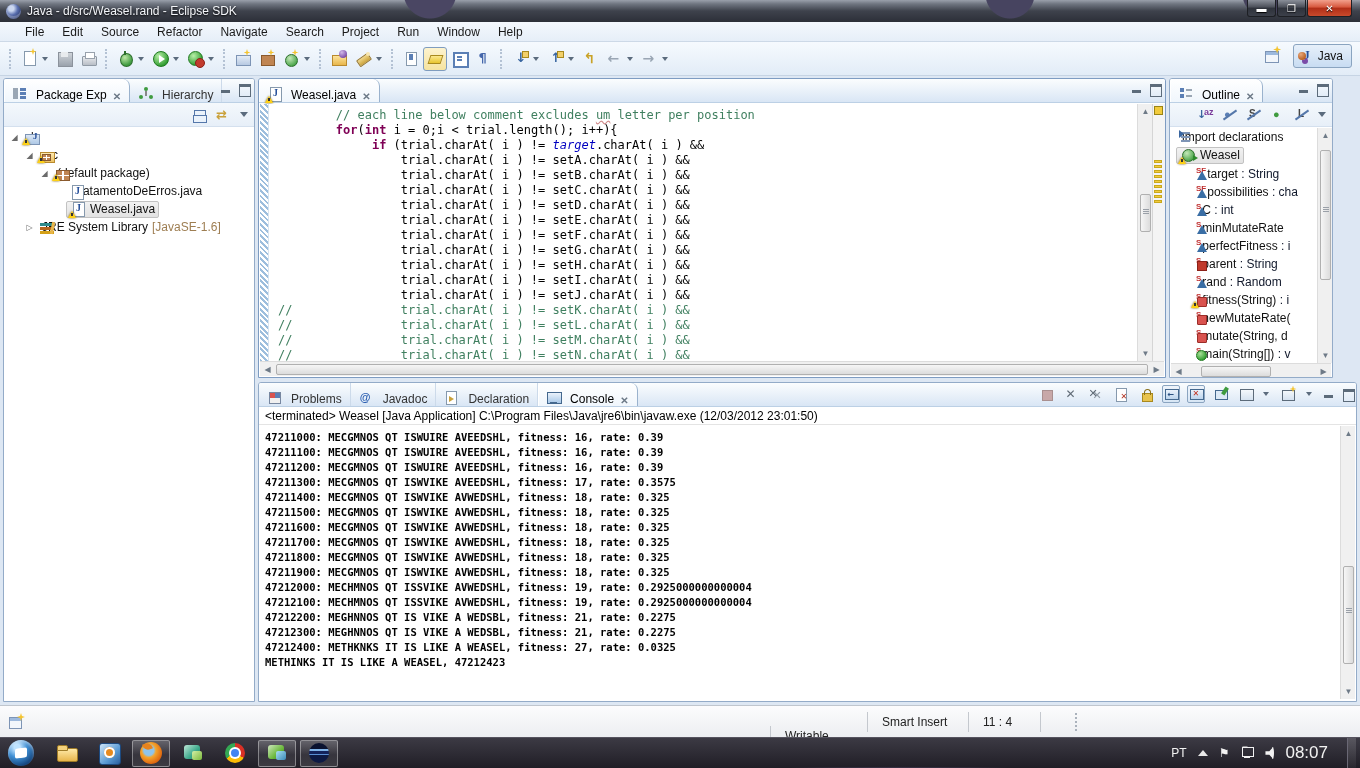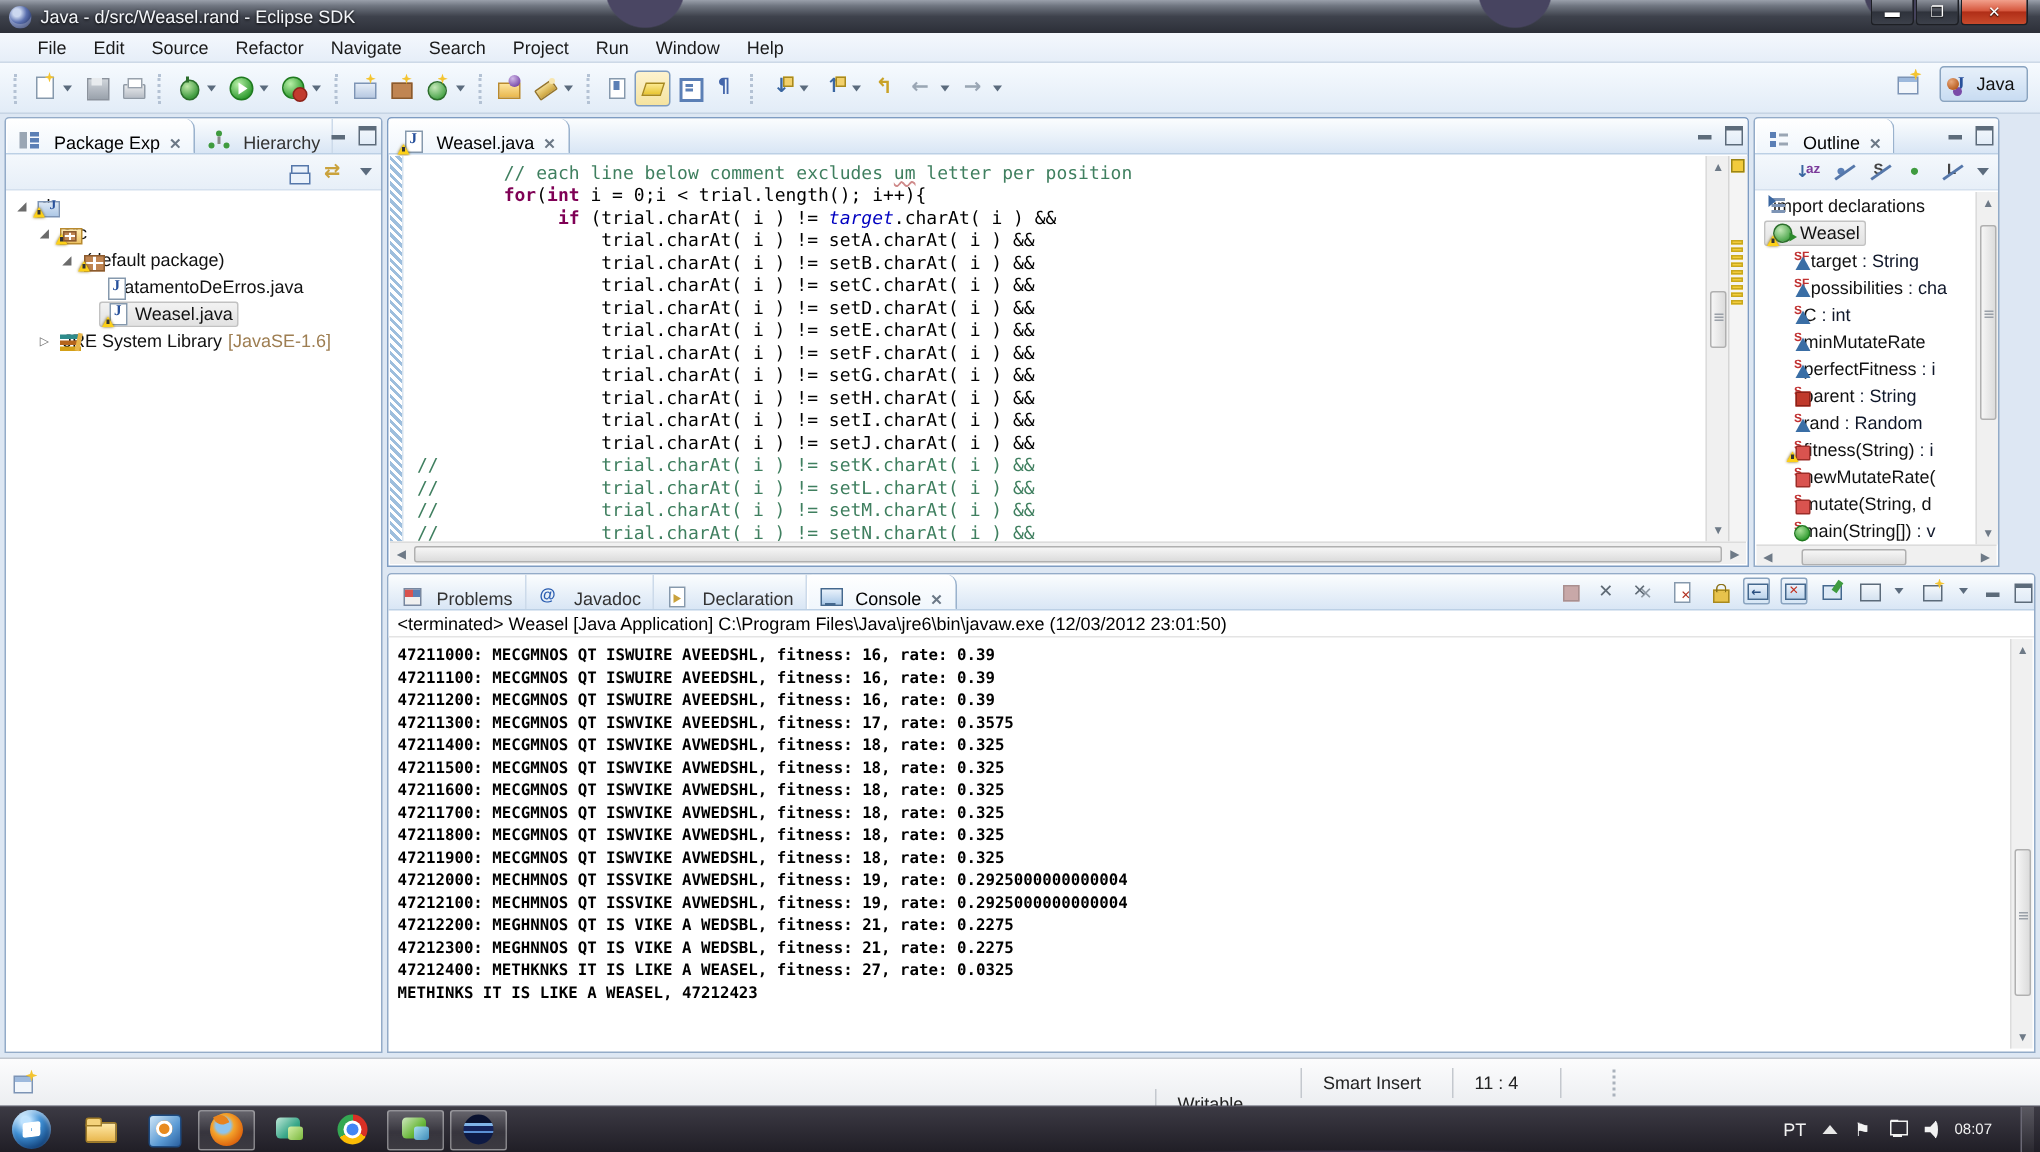--- a/index.html
+++ b/index.html
@@ -266,21 +266,21 @@
   .tb-eclipse:before{left:1px;top:1px;width:20px;height:20px;border-radius:50%;
     background:linear-gradient(#0a1230 0 28%,#7fb3e8 28% 38%,#14235c 38% 55%,#5a8fd4 55% 62%,#0e1a44 62%);}
   .tray{margin-left:auto;display:flex;align-items:center;gap:11px;padding-right:4px;color:#f2f2f2;}
   .tray-up{width:0;height:0;border-left:5px solid transparent;border-right:5px solid transparent;border-bottom:6px solid #e8e8e8;}
   .tray-flag{font-size:12px;color:#f2f2f2;}
   .tray-net{position:relative;width:14px;height:12px;}
   .tray-net:before{content:"";position:absolute;left:2px;top:0;width:10px;height:8px;border:1.5px solid #f2f2f2;}
   .tray-net:after{content:"";position:absolute;left:4px;top:9px;width:6px;height:2px;background:#f2f2f2;box-shadow:-2px -10px 0 -0.5px #f2f2f2;}
   .tray-vol{width:13px;height:12px;background:#f2f2f2;clip-path:polygon(0 35%,30% 35%,60% 0,60% 100%,30% 65%,0 65%);}
   .tray-vol2{width:4px;height:12px;border-right:2px solid #f2f2f2;border-radius:0 50% 50% 0;margin-left:-8px;}
-  .tray-time{font-size:10px;}
+  .tray-time{font-size:17px;}
   .showdesk{width:9px;height:31px;border-left:1px solid #6a6875;background:linear-gradient(rgba(255,255,255,.15),rgba(255,255,255,.04));margin-left:8px;}
 </style>
 </head>
 <body>
 
 <div class="screen">
 
   <div class="titlebar">
     <span class="app-ico"></span>
     <span class="title-text">Java - d/src/Weasel.rand - Eclipse SDK</span>

